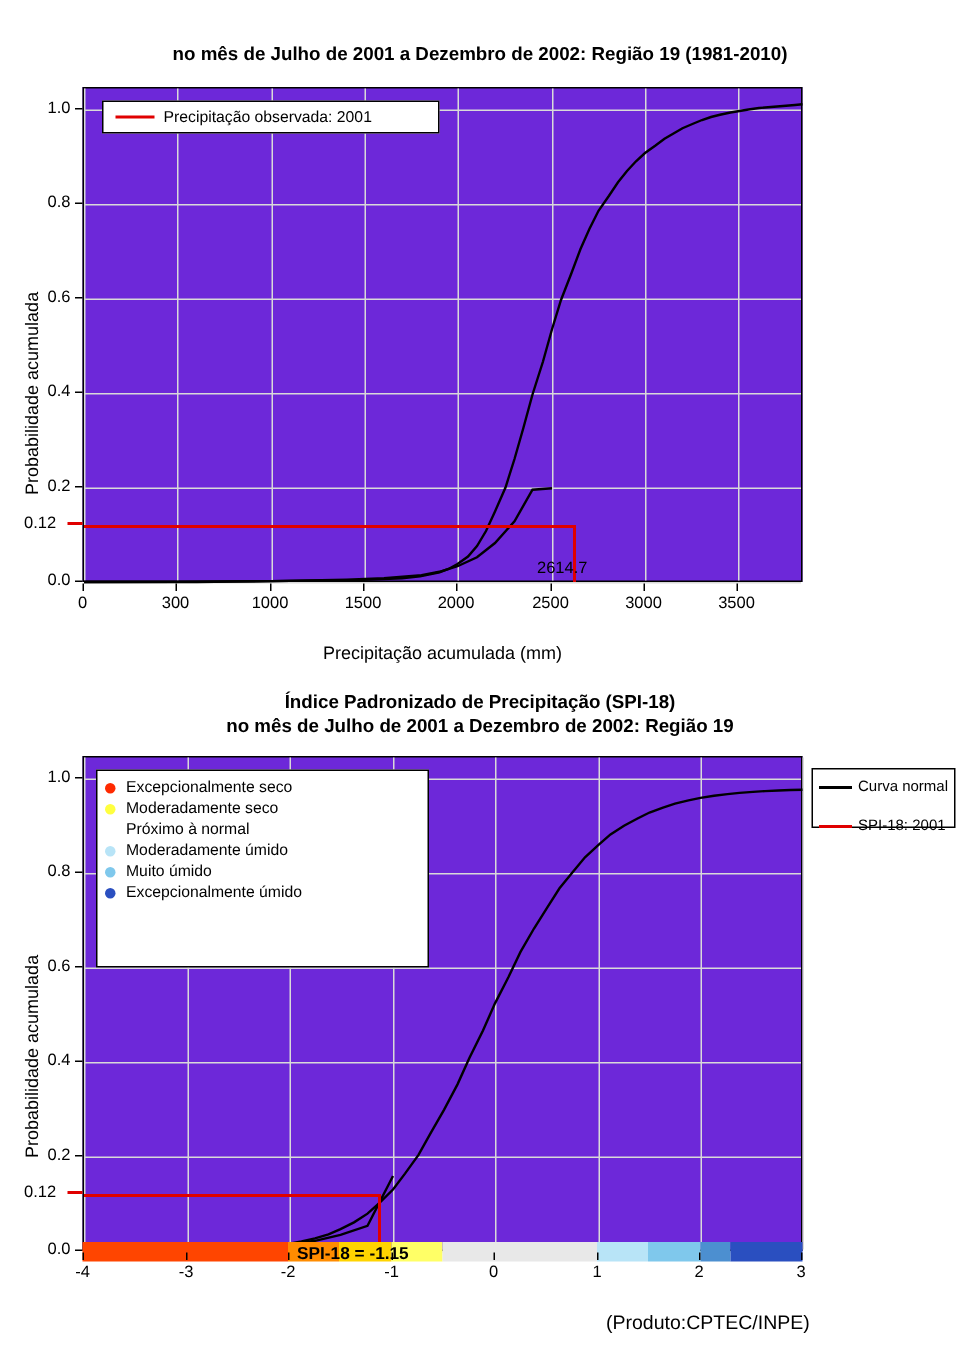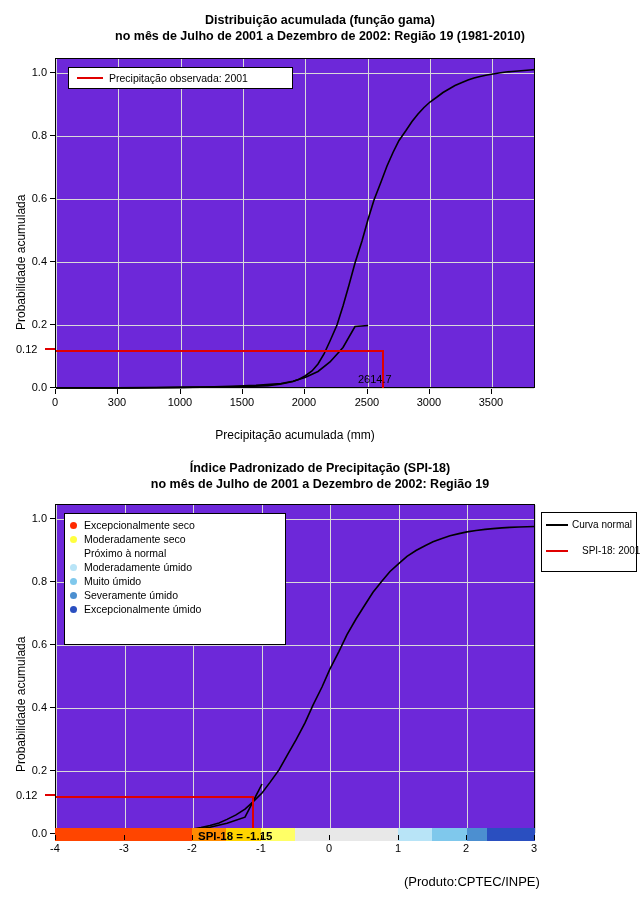--- a/index.html
+++ b/index.html
@@ -153,21 +153,20 @@
     overflow: visible;
   }
 </style>
 </head>
 <body>
 
 <div class="page">
 
   <div class="panel" id="panel-top">
 
-    <div class="title" style="top:12px;">Distribuição acumulada (função gama)</div>
     <div class="title" style="top:28px;">no mês de Julho de 2001 a Dezembro de 2002: Região 19 (1981-2010)</div>
 
     <div class="plot" id="plot-top" style="left:55px; top:58px; width:480px; height:330px;">
 
       <div class="grid-line h" style="top:14px;"></div>
       <div class="grid-line h" style="top:77px;"></div>
       <div class="grid-line h" style="top:140px;"></div>
       <div class="grid-line h" style="top:203px;"></div>
       <div class="grid-line h" style="top:266px;"></div>
       <div class="grid-line h" style="top:329px;"></div>
@@ -286,41 +285,37 @@
           </div>
           <div class="legend-row">
             <span class="legend-dot" style="background:#b8e4f7;"></span>
             <span>Moderadamente úmido</span>
           </div>
           <div class="legend-row">
             <span class="legend-dot" style="background:#7fc8ec;"></span>
             <span>Muito úmido</span>
           </div>
           <div class="legend-row">
-            <span class="legend-dot" style="background:#4c8fd0;"></span>
-            <span>Severamente úmido</span>
-          </div>
-          <div class="legend-row">
             <span class="legend-dot" style="background:#2a4fc0;"></span>
             <span>Excepcionalmente úmido</span>
           </div>
         </div>
       </div>
     </div>
 
-    <div class="legend-box" style="left:541px; top:60px; width:96px; height:60px;">
+    <div class="legend-box" style="left:541px; top:60px; width:96px; height:40px;">
       <div style="padding:5px 0 0 4px;">
         <div class="legend-row" style="height:13px;">
           <span class="legend-swatch-line" style="border-top-color:#000000; width:22px; margin-right:4px;"></span>
           <span style="font-size:10px;">Curva normal</span>
         </div>
         <div class="legend-row" style="height:13px; padding-left:26px;">
           <span style="font-size:10px;">&nbsp;</span>
         </div>
-        <div class="legend-row" style="height:13px;gap:10px;">
+        <div class="legend-row" style="height:13px;">
           <span class="legend-swatch-line" style="border-top-color:#e00000; width:22px; margin-right:4px;"></span>
           <span style="font-size:10px;">SPI-18: 2001</span>
         </div>
       </div>
     </div>
 
     <div class="tick-label y" style="left:5px; top:66px; width:42px;">1.0</div>
     <div class="tick-label y" style="left:5px; top:129px; width:42px;">0.8</div>
     <div class="tick-label y" style="left:5px; top:192px; width:42px;">0.6</div>
     <div class="tick-label y" style="left:5px; top:255px; width:42px;">0.4</div>

